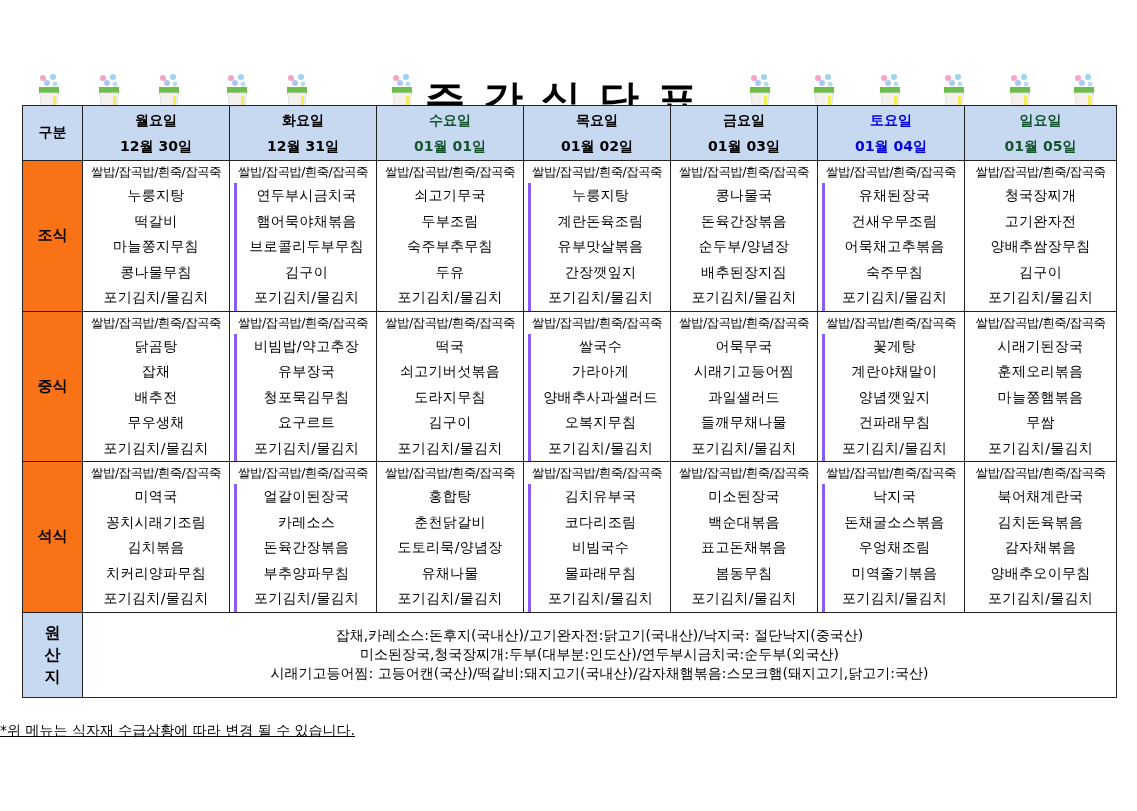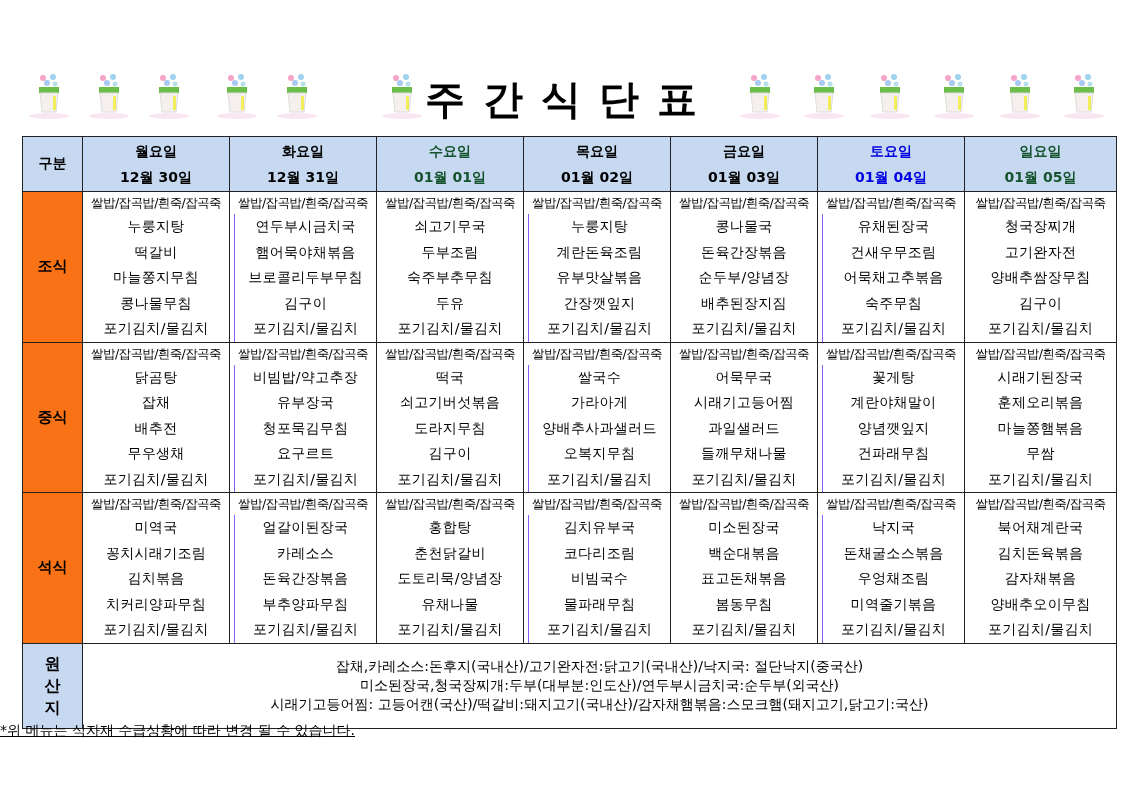--- a/index.html
+++ b/index.html
@@ -3,30 +3,30 @@
 <meta charset="utf-8">
 <style>
   html, body { margin:0; padding:0; background:#ffffff; }
   body { width:1137px; height:811px; position:relative; overflow:hidden;
          font-family:"DejaVu Sans", "Liberation Sans", sans-serif; color:#000; }
   .header { position:absolute; left:0; top:70px; width:1137px; height:52px; }
   .pot { position:absolute; top:2px; width:44px; height:48px; }
   .title { position:absolute; left:425px; top:74px; width:290px; height:50px;
            font-family:"DejaVu Sans", sans-serif; font-weight:bold; font-size:40px;
            letter-spacing:18px; text-align:center; line-height:50px; }
-  table.menu { position:absolute; left:22px; top:136px; width:1094px; border-collapse:collapse;
+  table.menu { position:absolute; left:22px; top:105px; width:1094px; border-collapse:collapse;
                table-layout:fixed; border:1.5px solid #222; }
   table.menu td, table.menu th { padding:0; text-align:center; vertical-align:middle; }
   .hdr th { background:#c6d9f1; height:54px; border:1.5px solid #222; font-weight:bold; font-size:14px; }
   .hdr .day { line-height:26px; }
   .catcell { background:#f97316; border:1.5px solid #222; font-weight:bold; font-size:15px; }
   .daycell { border-left:1.5px solid #222; border-right:1.5px solid #222; border-top:1.5px solid #222; border-bottom:1.5px solid #222; }
   .rice { font-size:12.5px; line-height:22px; white-space:nowrap; letter-spacing:-0.6px; overflow:visible;text-align:center; }
   .dish { font-size:14px; line-height:25.5px; letter-spacing:0.3px; }
-  .dishbox { border-left:1px solid #8b5cf6; margin-left:4px; }
+  .dishbox { border-left:3px solid #8b5cf6; margin-left:4px; }
   .origin-cat { background:#c6d9f1; border:1.5px solid #222; font-weight:bold; font-size:16px; line-height:22px; }
   .origin-text { border:1.5px solid #222; font-size:14px; line-height:19px; height:84px; }
   .notes { position:absolute; left:0; top:718px; width:1137px; text-align:left; }
   .note1 { font-size:14px; text-decoration:underline; line-height:24px; }
   .note2 { font-size:13px; line-height:24px; }
   .red { color:#14532d; }
   .blue { color:#0000e0; }
   .sun { color:#14532d; }
 </style>
 </head>

